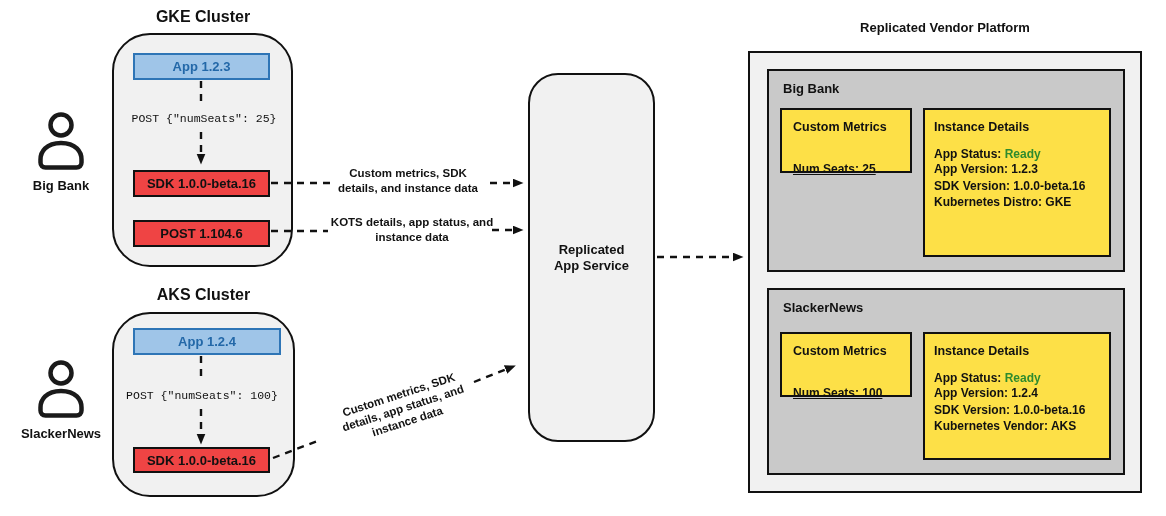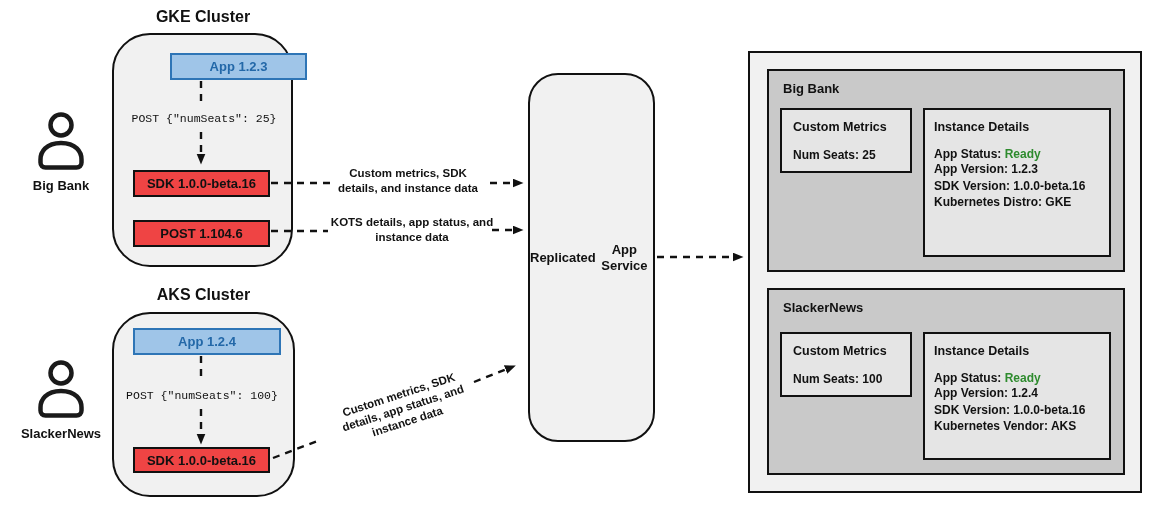--- a/index.html
+++ b/index.html
@@ -28,32 +28,32 @@
     position:absolute;background:#ef4444;border:2px solid var(--line-black);
     font-weight:bold;font-size:13px;display:flex;align-items:center;justify-content:center;white-space:nowrap;
   }
   .post-label{
     position:absolute;text-align:center;font-family:"Liberation Mono","DejaVu Sans Mono",monospace;
     font-size:11.5px;white-space:nowrap;
   }
   
   .service{
     position:absolute;background:var(--panel-gray);border:2.5px solid var(--line-black);border-radius:30px;
-    display:flex;flex-direction:row;align-items:center;justify-content:center;
+    display:flex;flex-direction:column;align-items:center;justify-content:center;
     font-weight:bold;font-size:13px;line-height:16px;text-align:center;
   }
   
   .platform-title{position:absolute;text-align:center;font-weight:bold;font-size:13px;}
   .platform{position:absolute;background:var(--panel-gray);border:2.5px solid var(--line-black);}
   .section{position:absolute;background:var(--section-gray);border:2px solid var(--line-black);}
   .section-title{position:absolute;left:14px;top:10px;font-weight:bold;font-size:13px;}
-  .white-box{position:absolute;background:#e5e5e5;border:2px solid var(--line-black);padding:10px 6px 0 11px;}
+  .white-box{position:absolute;background:#fde047;border:2px solid var(--line-black);padding:10px 6px 0 11px;}
   .box-title{font-weight:bold;font-size:12.5px;white-space:nowrap;}
   .box-line{font-weight:bold;font-size:12px;white-space:nowrap;}
-  .cm-metric{margin-top:14px;}
+  .cm-metric{margin-top:28px;text-decoration:underline;}
   .status-line{margin-top:13px;}
   .green{color:var(--ready-green);}
   .detail-group{}
   .detail-group .box-line{line-height:16.5px;}
   
   .arrows{position:absolute;left:0;top:0;z-index:5;pointer-events:none;}
   .flow-label{
     position:absolute;z-index:6;text-align:center;font-weight:bold;font-size:11.5px;line-height:15px;
     white-space:nowrap;
   }
@@ -76,36 +76,37 @@
   <div class="user" style="left:6px;top:360px;">
     <svg class="person" width="54" height="58" viewBox="0 0 54 58">
       <circle cx="27" cy="13" r="10.5" fill="none" stroke="#1a1a1a" stroke-width="4.5"></circle>
       <path d="M27 31 C 12 31 6.5 40 6.5 47.5 L6.5 50.5 C6.5 53.5 8.5 55.5 11.5 55.5 L42.5 55.5 C45.5 55.5 47.5 53.5 47.5 50.5 L47.5 47.5 C47.5 40 42 31 27 31 Z" fill="none" stroke="#1a1a1a" stroke-width="4.5" stroke-linejoin="round"></path>
     </svg>
     <div class="user-label">SlackerNews</div>
   </div>
 
   <div class="cluster-title" style="left:112px;top:8px;width:182px;">GKE Cluster</div>
   <div class="cluster" style="left:112px;top:33px;width:181px;height:234px;"></div>
-  <div class="app-box" style="left:133px;top:53px;width:137px;height:27px;margin-left:37px;">App 1.2.3</div>
+  <div class="app-box" style="left:133px;top:53px;width:137px;height:27px;">App 1.2.3</div>
   <div class="post-label" style="left:124px;top:112px;width:160px;">POST {"numSeats": 25}</div>
   <div class="comp-box" style="left:133px;top:170px;width:137px;height:27px;">SDK 1.0.0-beta.16</div>
   <div class="comp-box" style="left:133px;top:220px;width:137px;height:27px;">POST 1.104.6</div>
 
   <div class="cluster-title" style="left:112px;top:286px;width:183px;">AKS Cluster</div>
   <div class="cluster" style="left:112px;top:312px;width:183px;height:185px;"></div>
   <div class="app-box" style="left:133px;top:328px;width:148px;height:27px;">App 1.2.4</div>
   <div class="post-label" style="left:118px;top:389px;width:168px;">POST {"numSeats": 100}</div>
   <div class="comp-box" style="left:133px;top:447px;width:137px;height:26px;">SDK 1.0.0-beta.16</div>
 
   <div class="service" style="left:528px;top:73px;width:127px;height:369px;">
     <div>Replicated</div>
     <div>App Service</div>
   </div>
 
+  <div class="platform-title" style="left:748px;top:20px;width:394px;">Replicated Vendor Platform</div>
   <div class="platform" style="left:748px;top:51px;width:394px;height:442px;"></div>
 
   <div class="section" style="left:767px;top:69px;width:358px;height:203px;">
     <div class="section-title">Big Bank</div>
   </div>
   <div class="white-box" style="left:780px;top:108px;width:132px;height:65px;">
     <div class="box-title">Custom Metrics</div>
     <div class="box-line cm-metric">Num Seats: 25</div>
   </div>
   <div class="white-box" style="left:923px;top:108px;width:188px;height:149px;padding-left:9px;">

